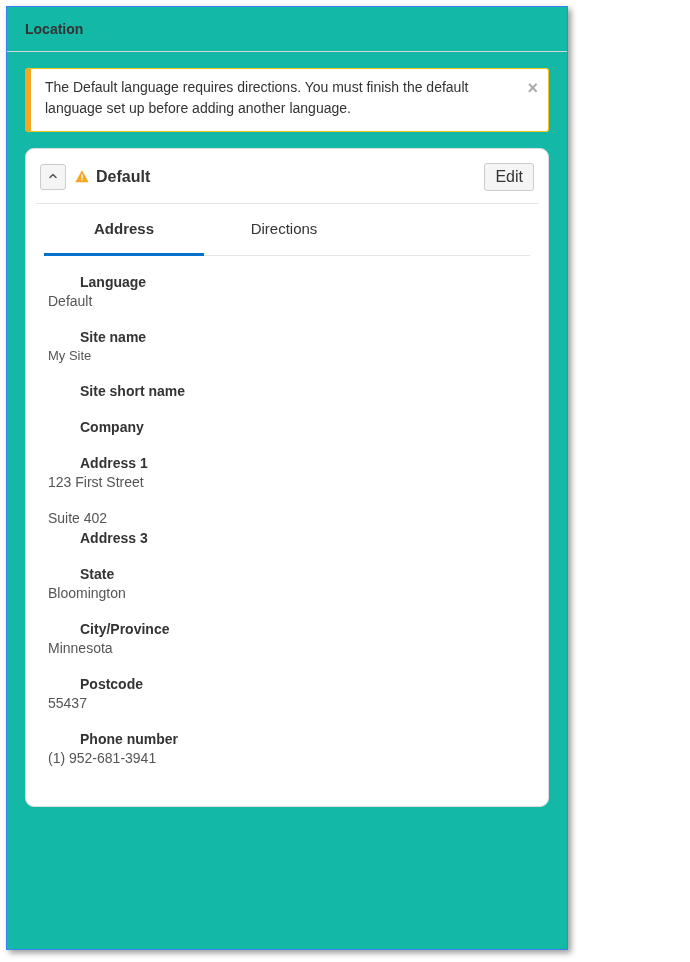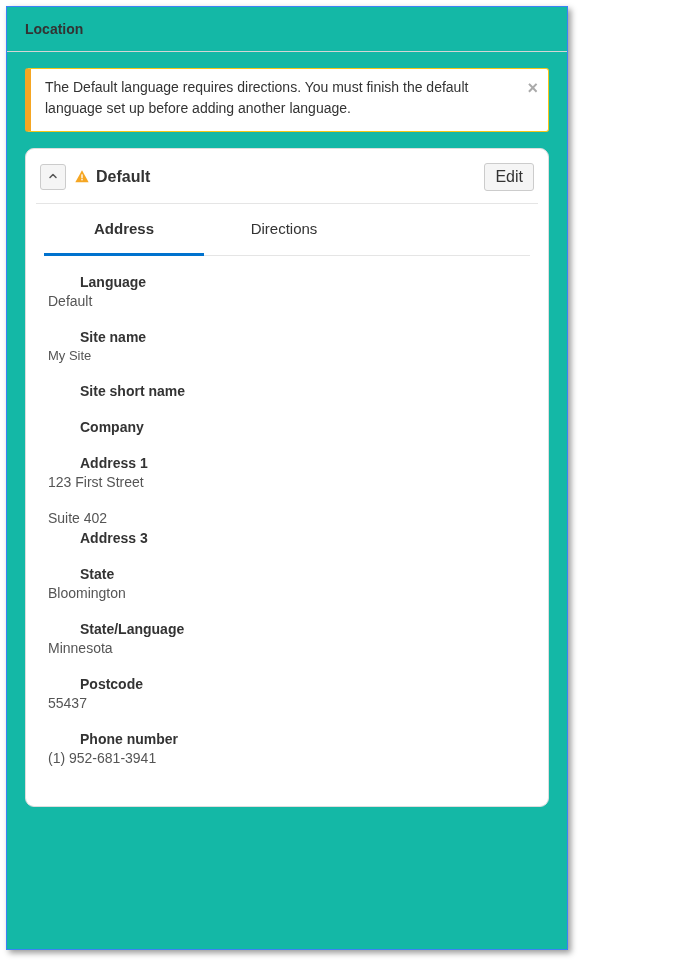--- a/index.html
+++ b/index.html
@@ -219,21 +219,21 @@
         </div>
         <div class="field">
           <div class="field-label">Address 3</div>
           <div class="field-value"></div>
         </div>
         <div class="field">
           <div class="field-label">State</div>
           <div class="field-value">Bloomington</div>
         </div>
         <div class="field">
-          <div class="field-label">State/Language</div>
+          <div class="field-label">City/Province</div>
           <div class="field-value">Minnesota</div>
         </div>
         <div class="field">
           <div class="field-label">Postcode</div>
           <div class="field-value">55437</div>
         </div>
         <div class="field">
           <div class="field-label">Phone number</div>
           <div class="field-value">(1) 952-681-3941</div>
         </div>

